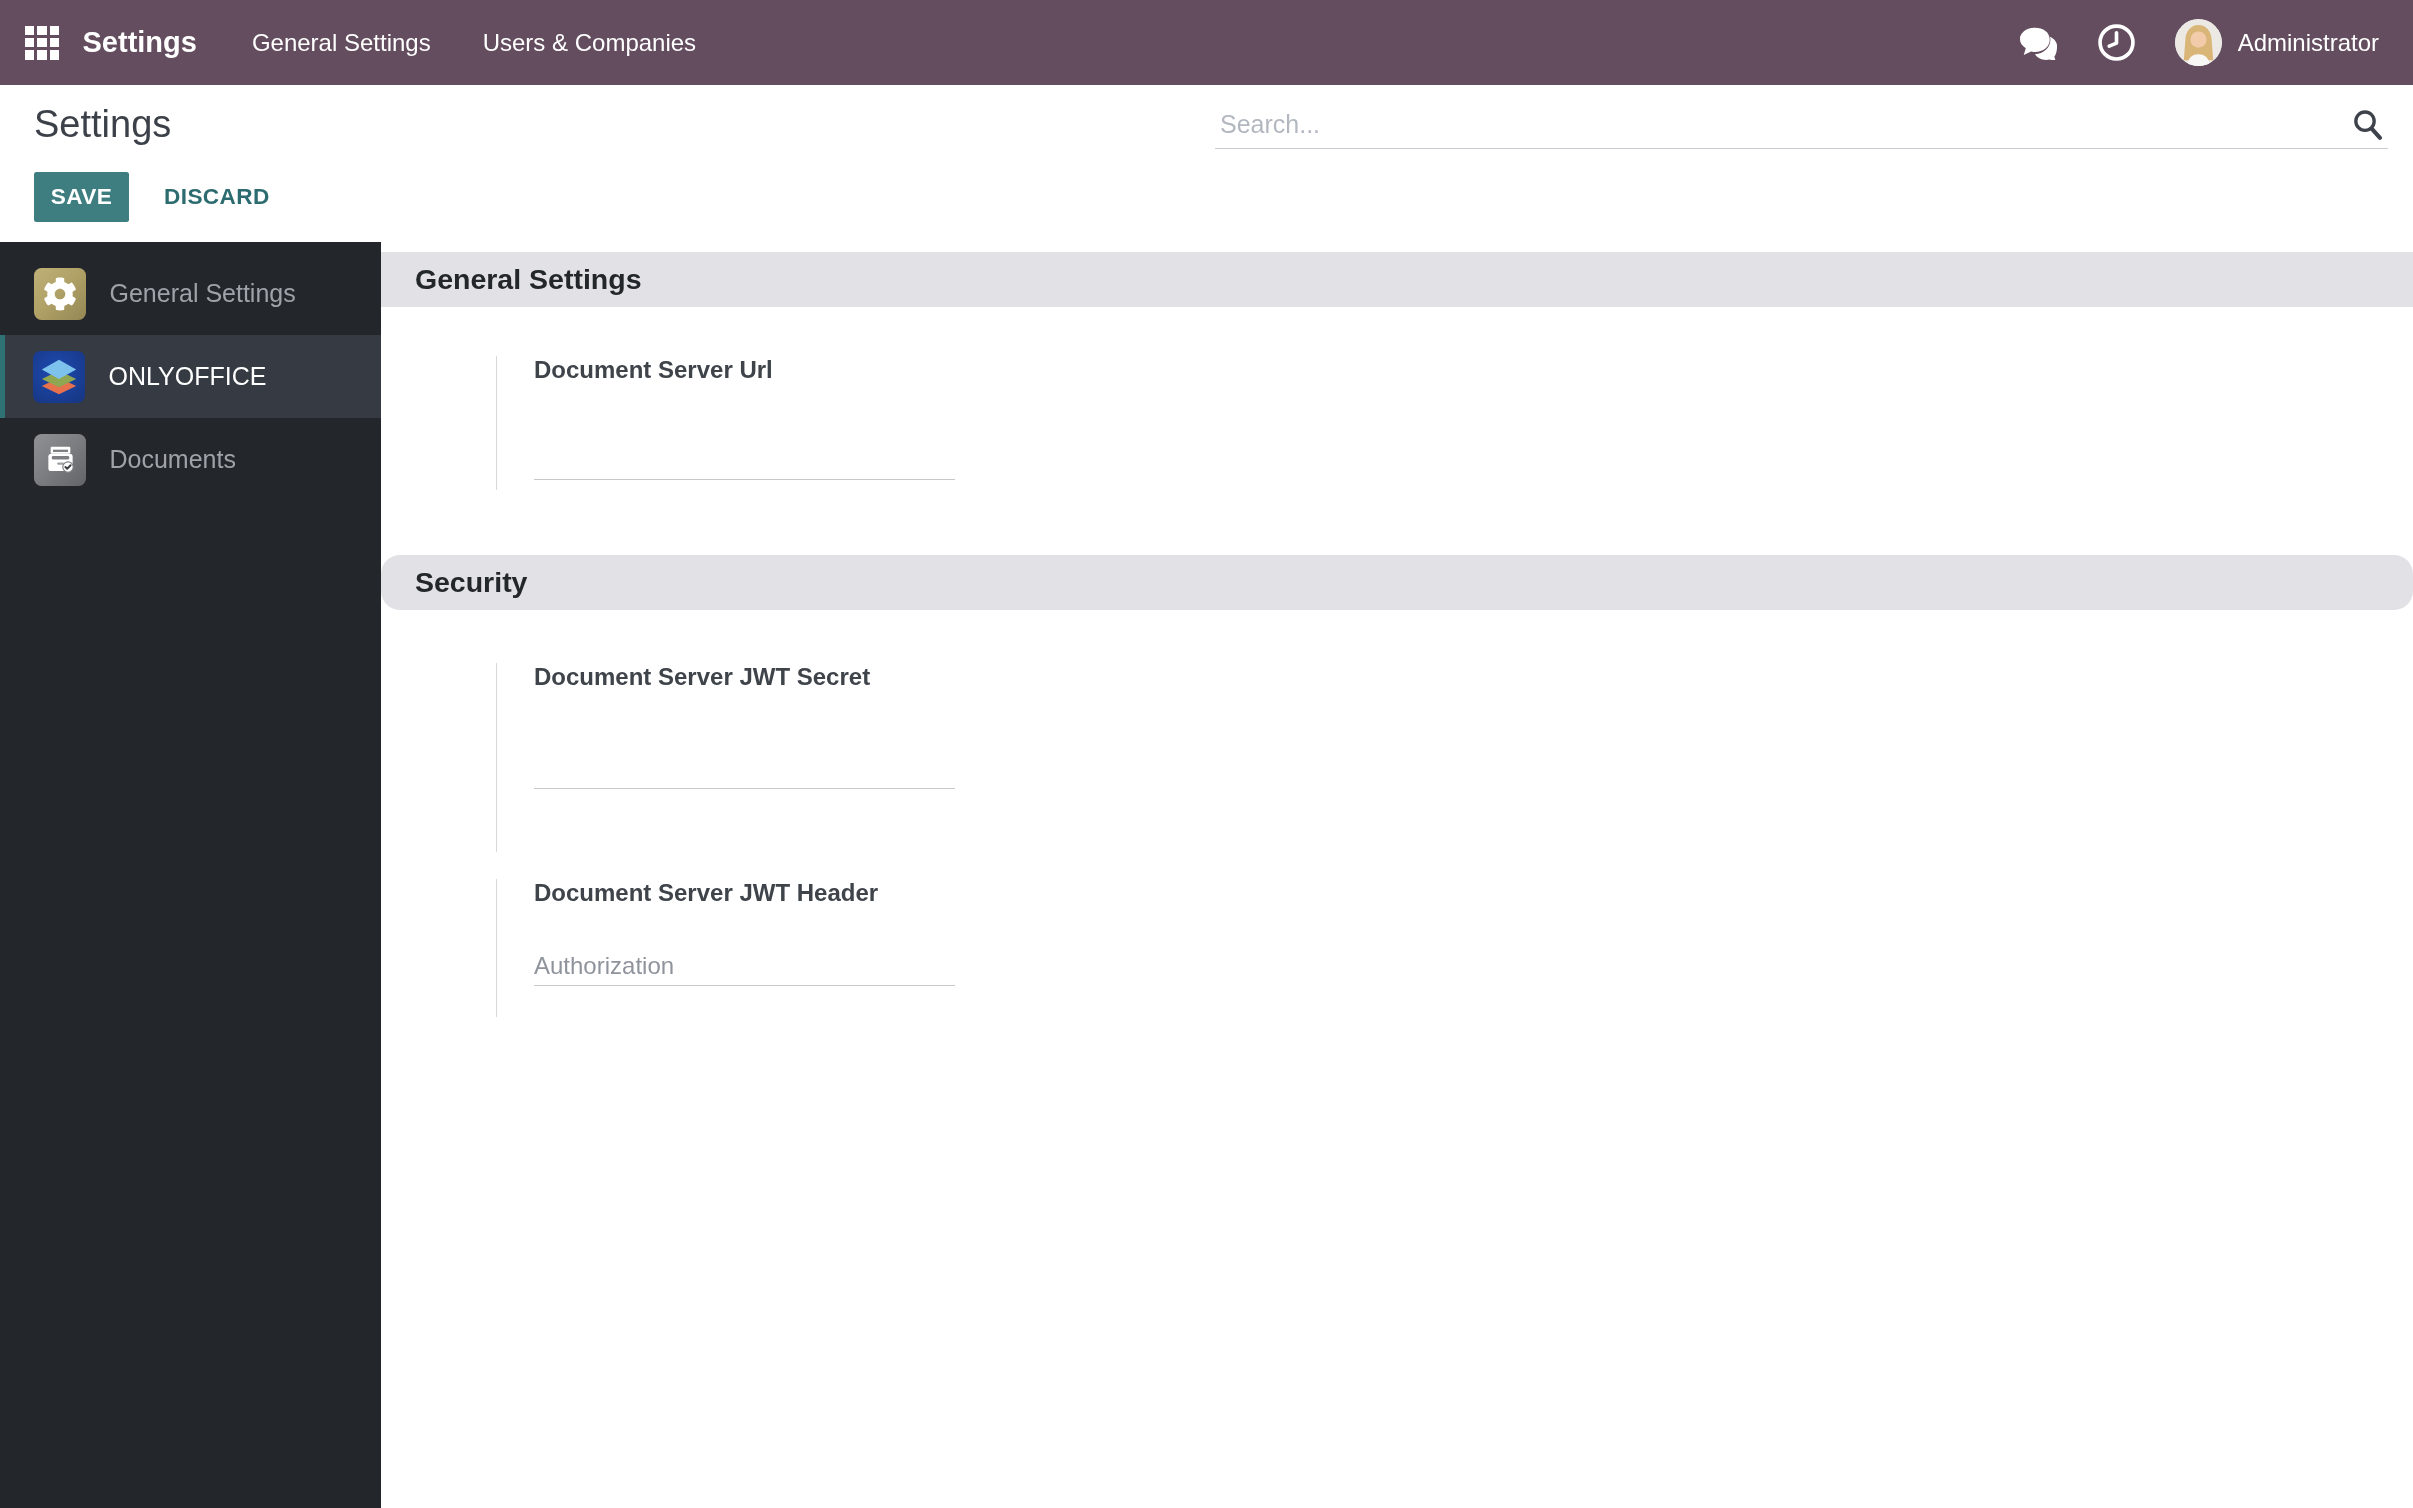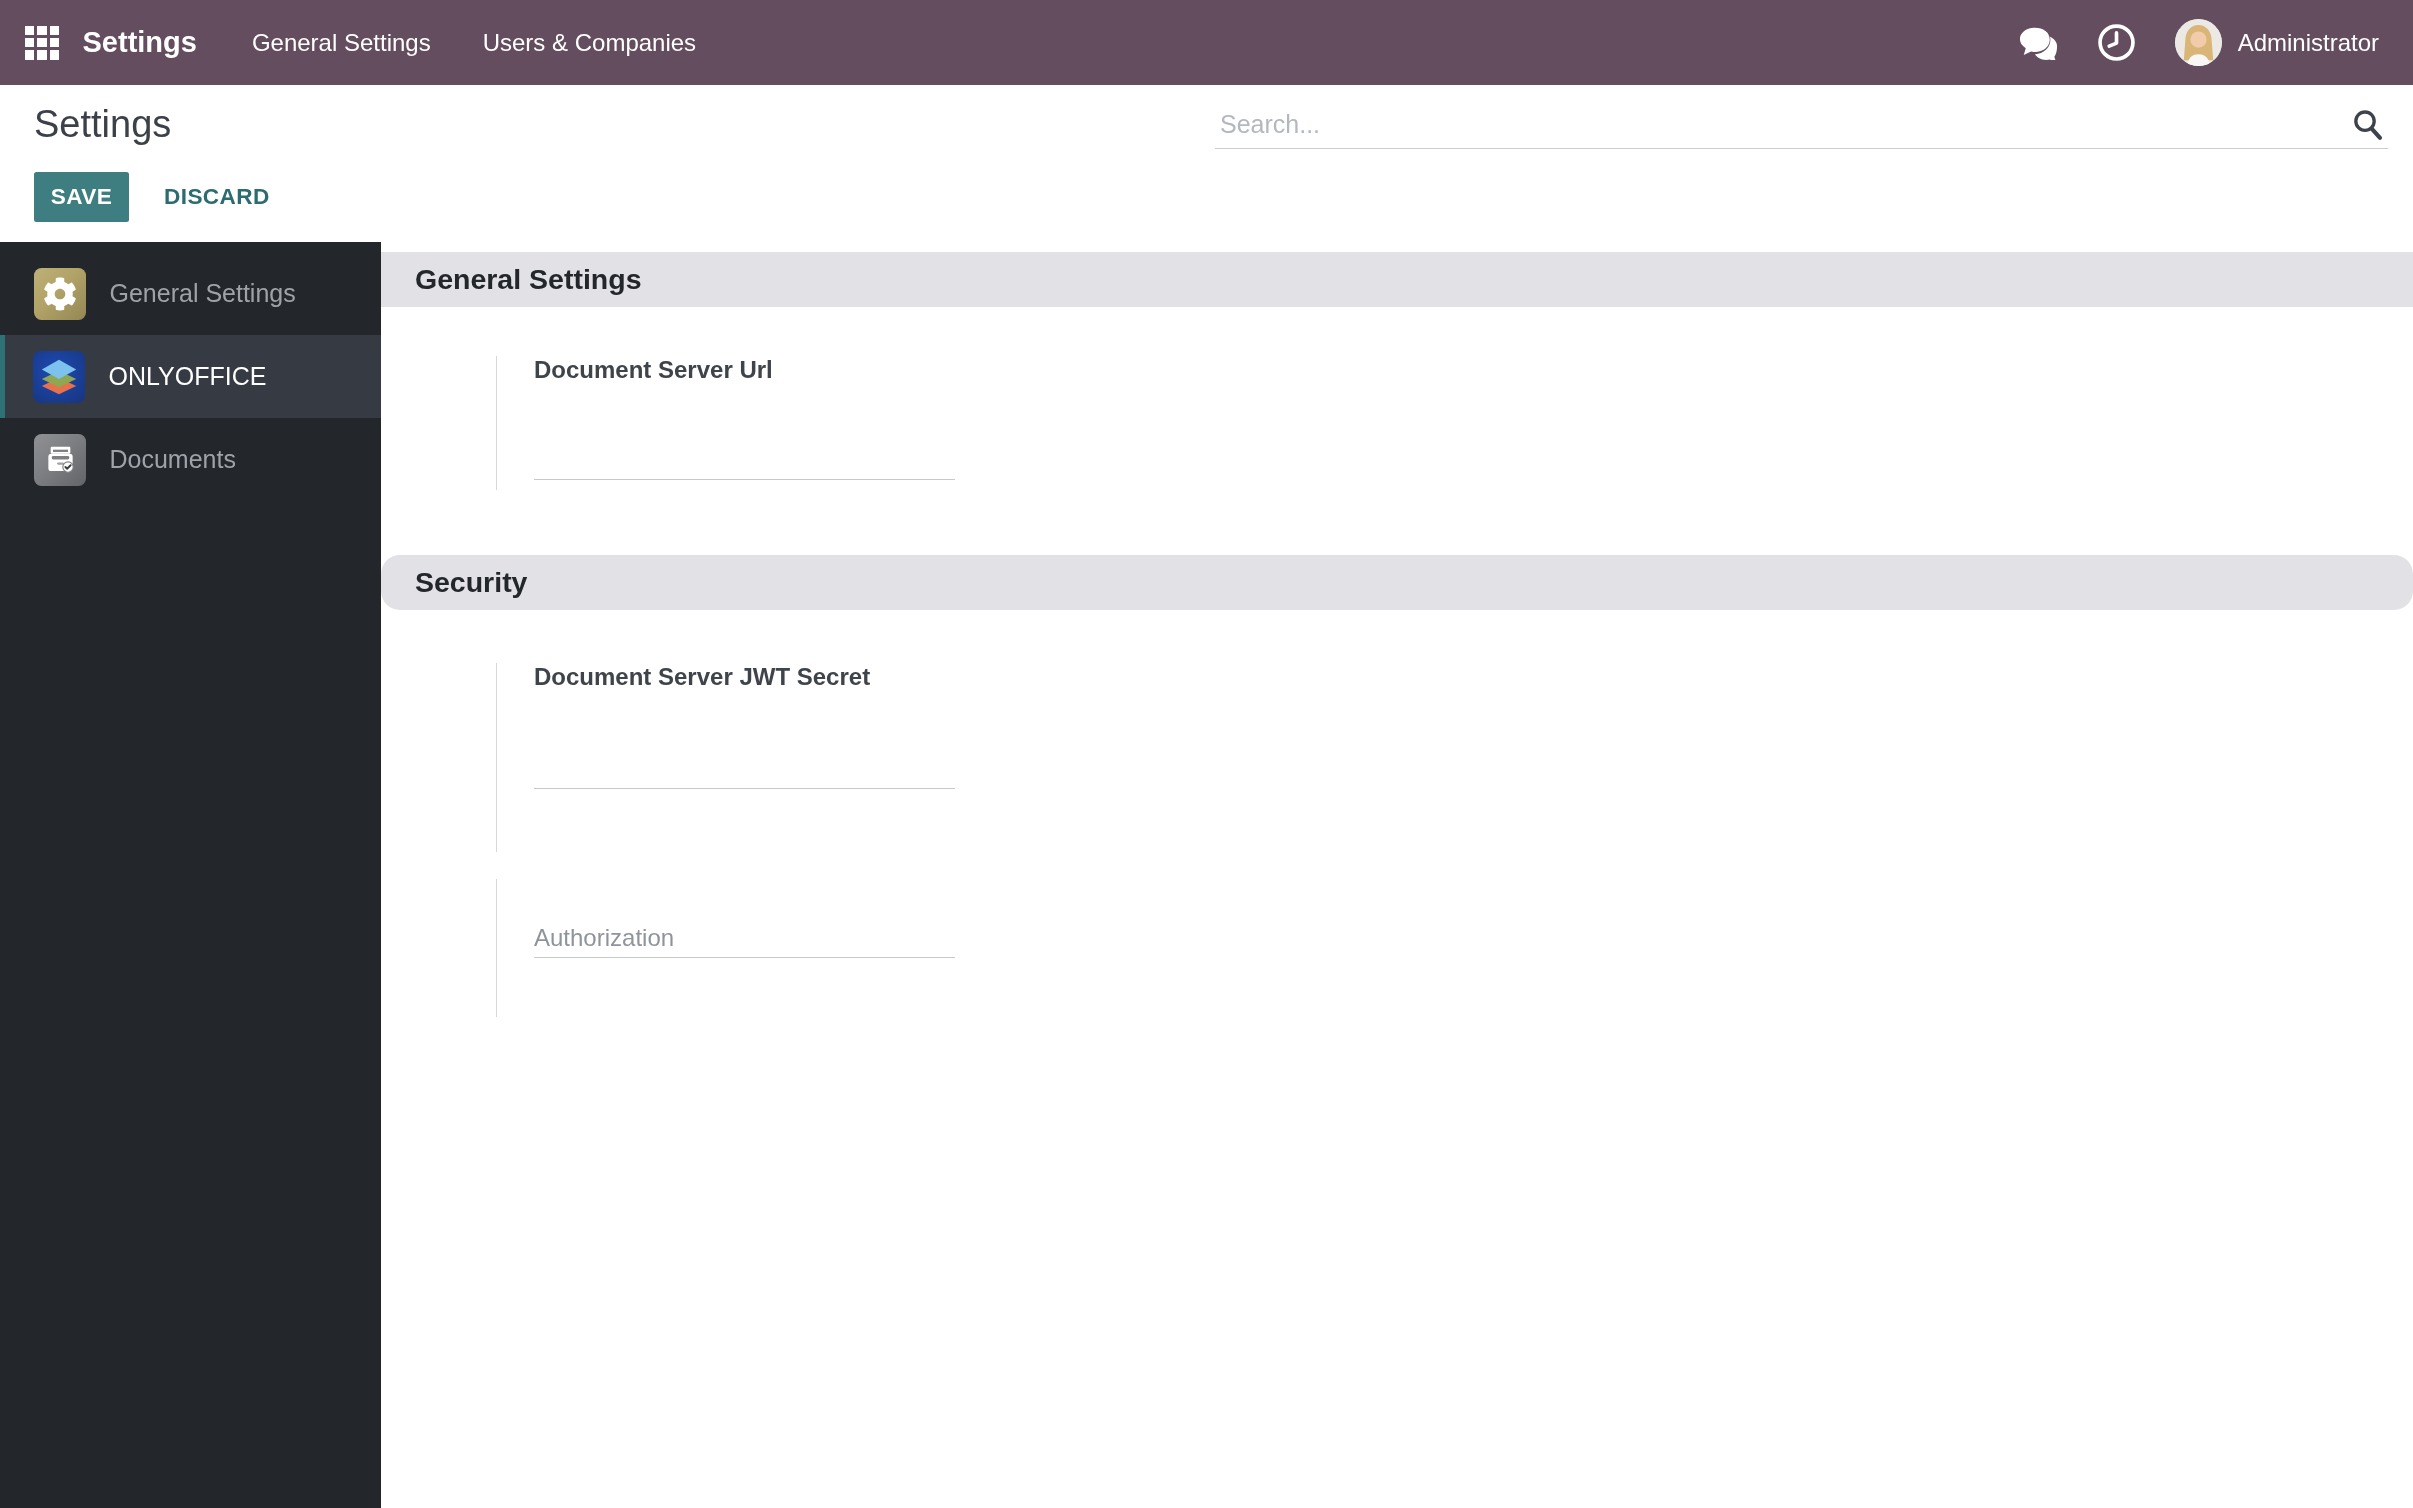--- a/index.html
+++ b/index.html
@@ -182,18 +182,19 @@
     <div class="band band-security">
       <h2>Security</h2>
     </div>
 
     <div class="setting-block block-secret">
       <label>Document Server JWT Secret</label>
       <input type="text" placeholder="" style="">
     </div>
 
     <div class="setting-block block-header">
+      <label>Document Server JWT Header</label>
       <input type="text" placeholder="Authorization" style="">
     </div>
 
   </main>
 </div>
 
 
 </body></html>

